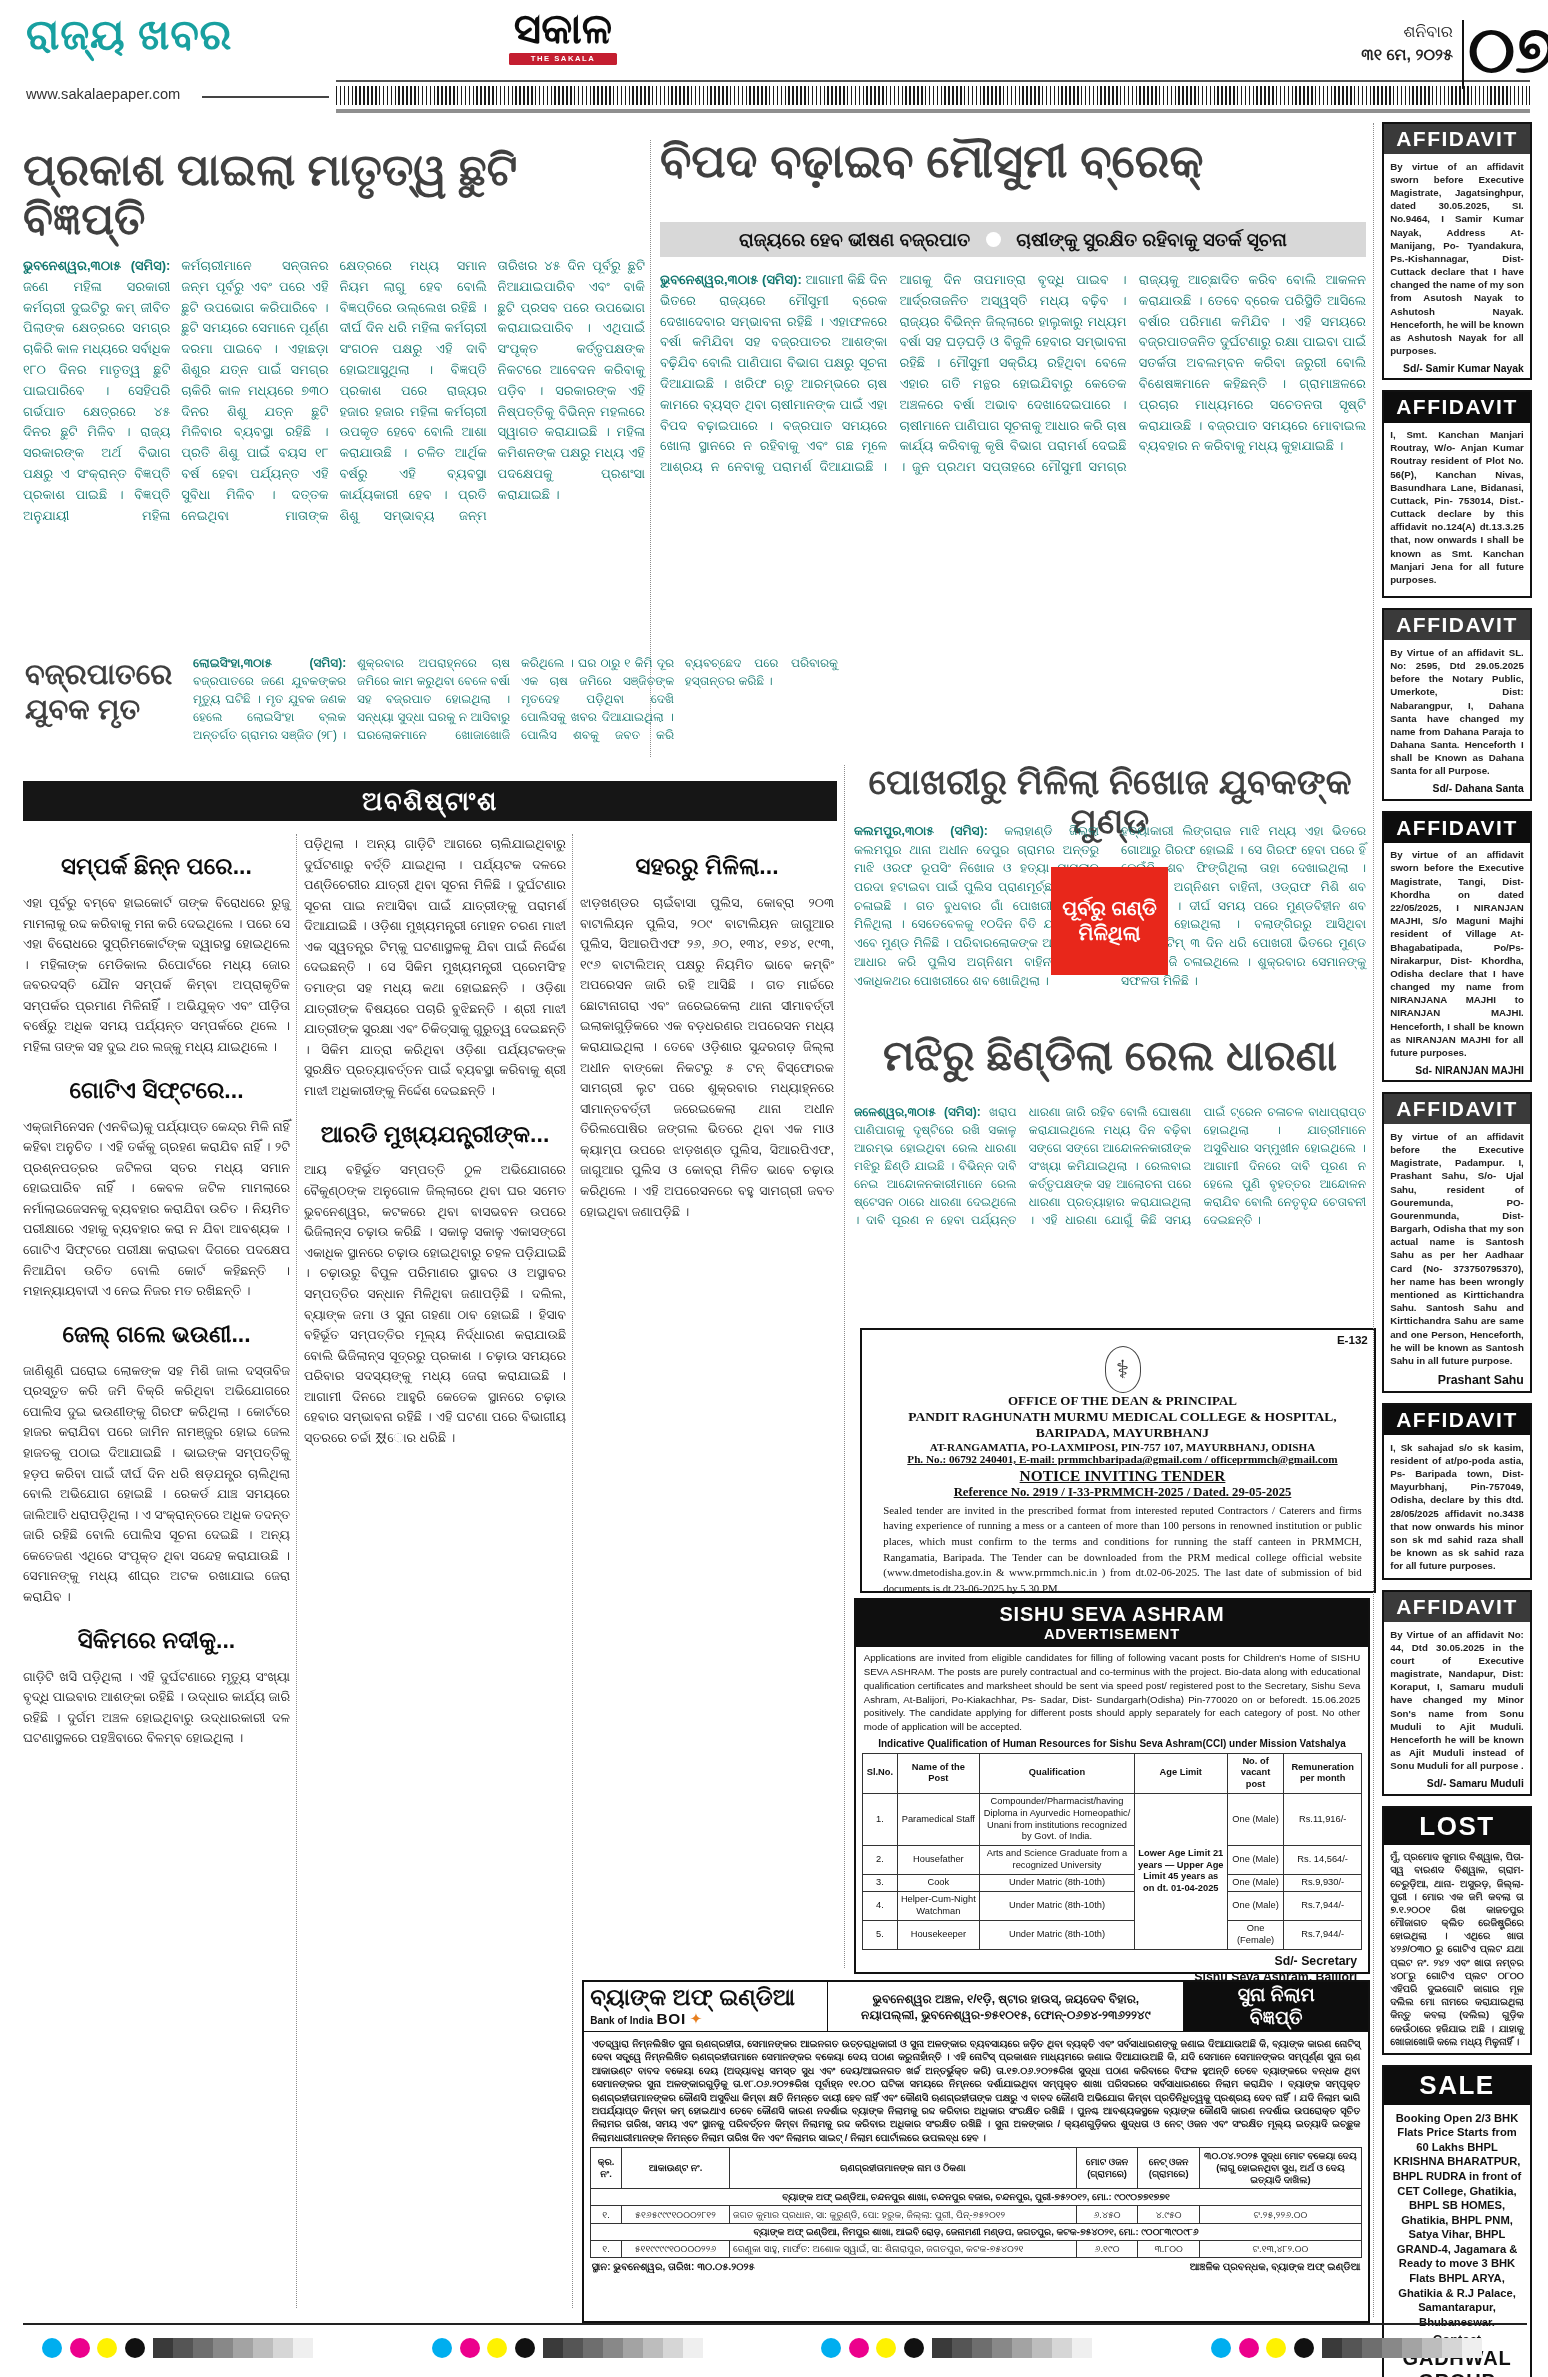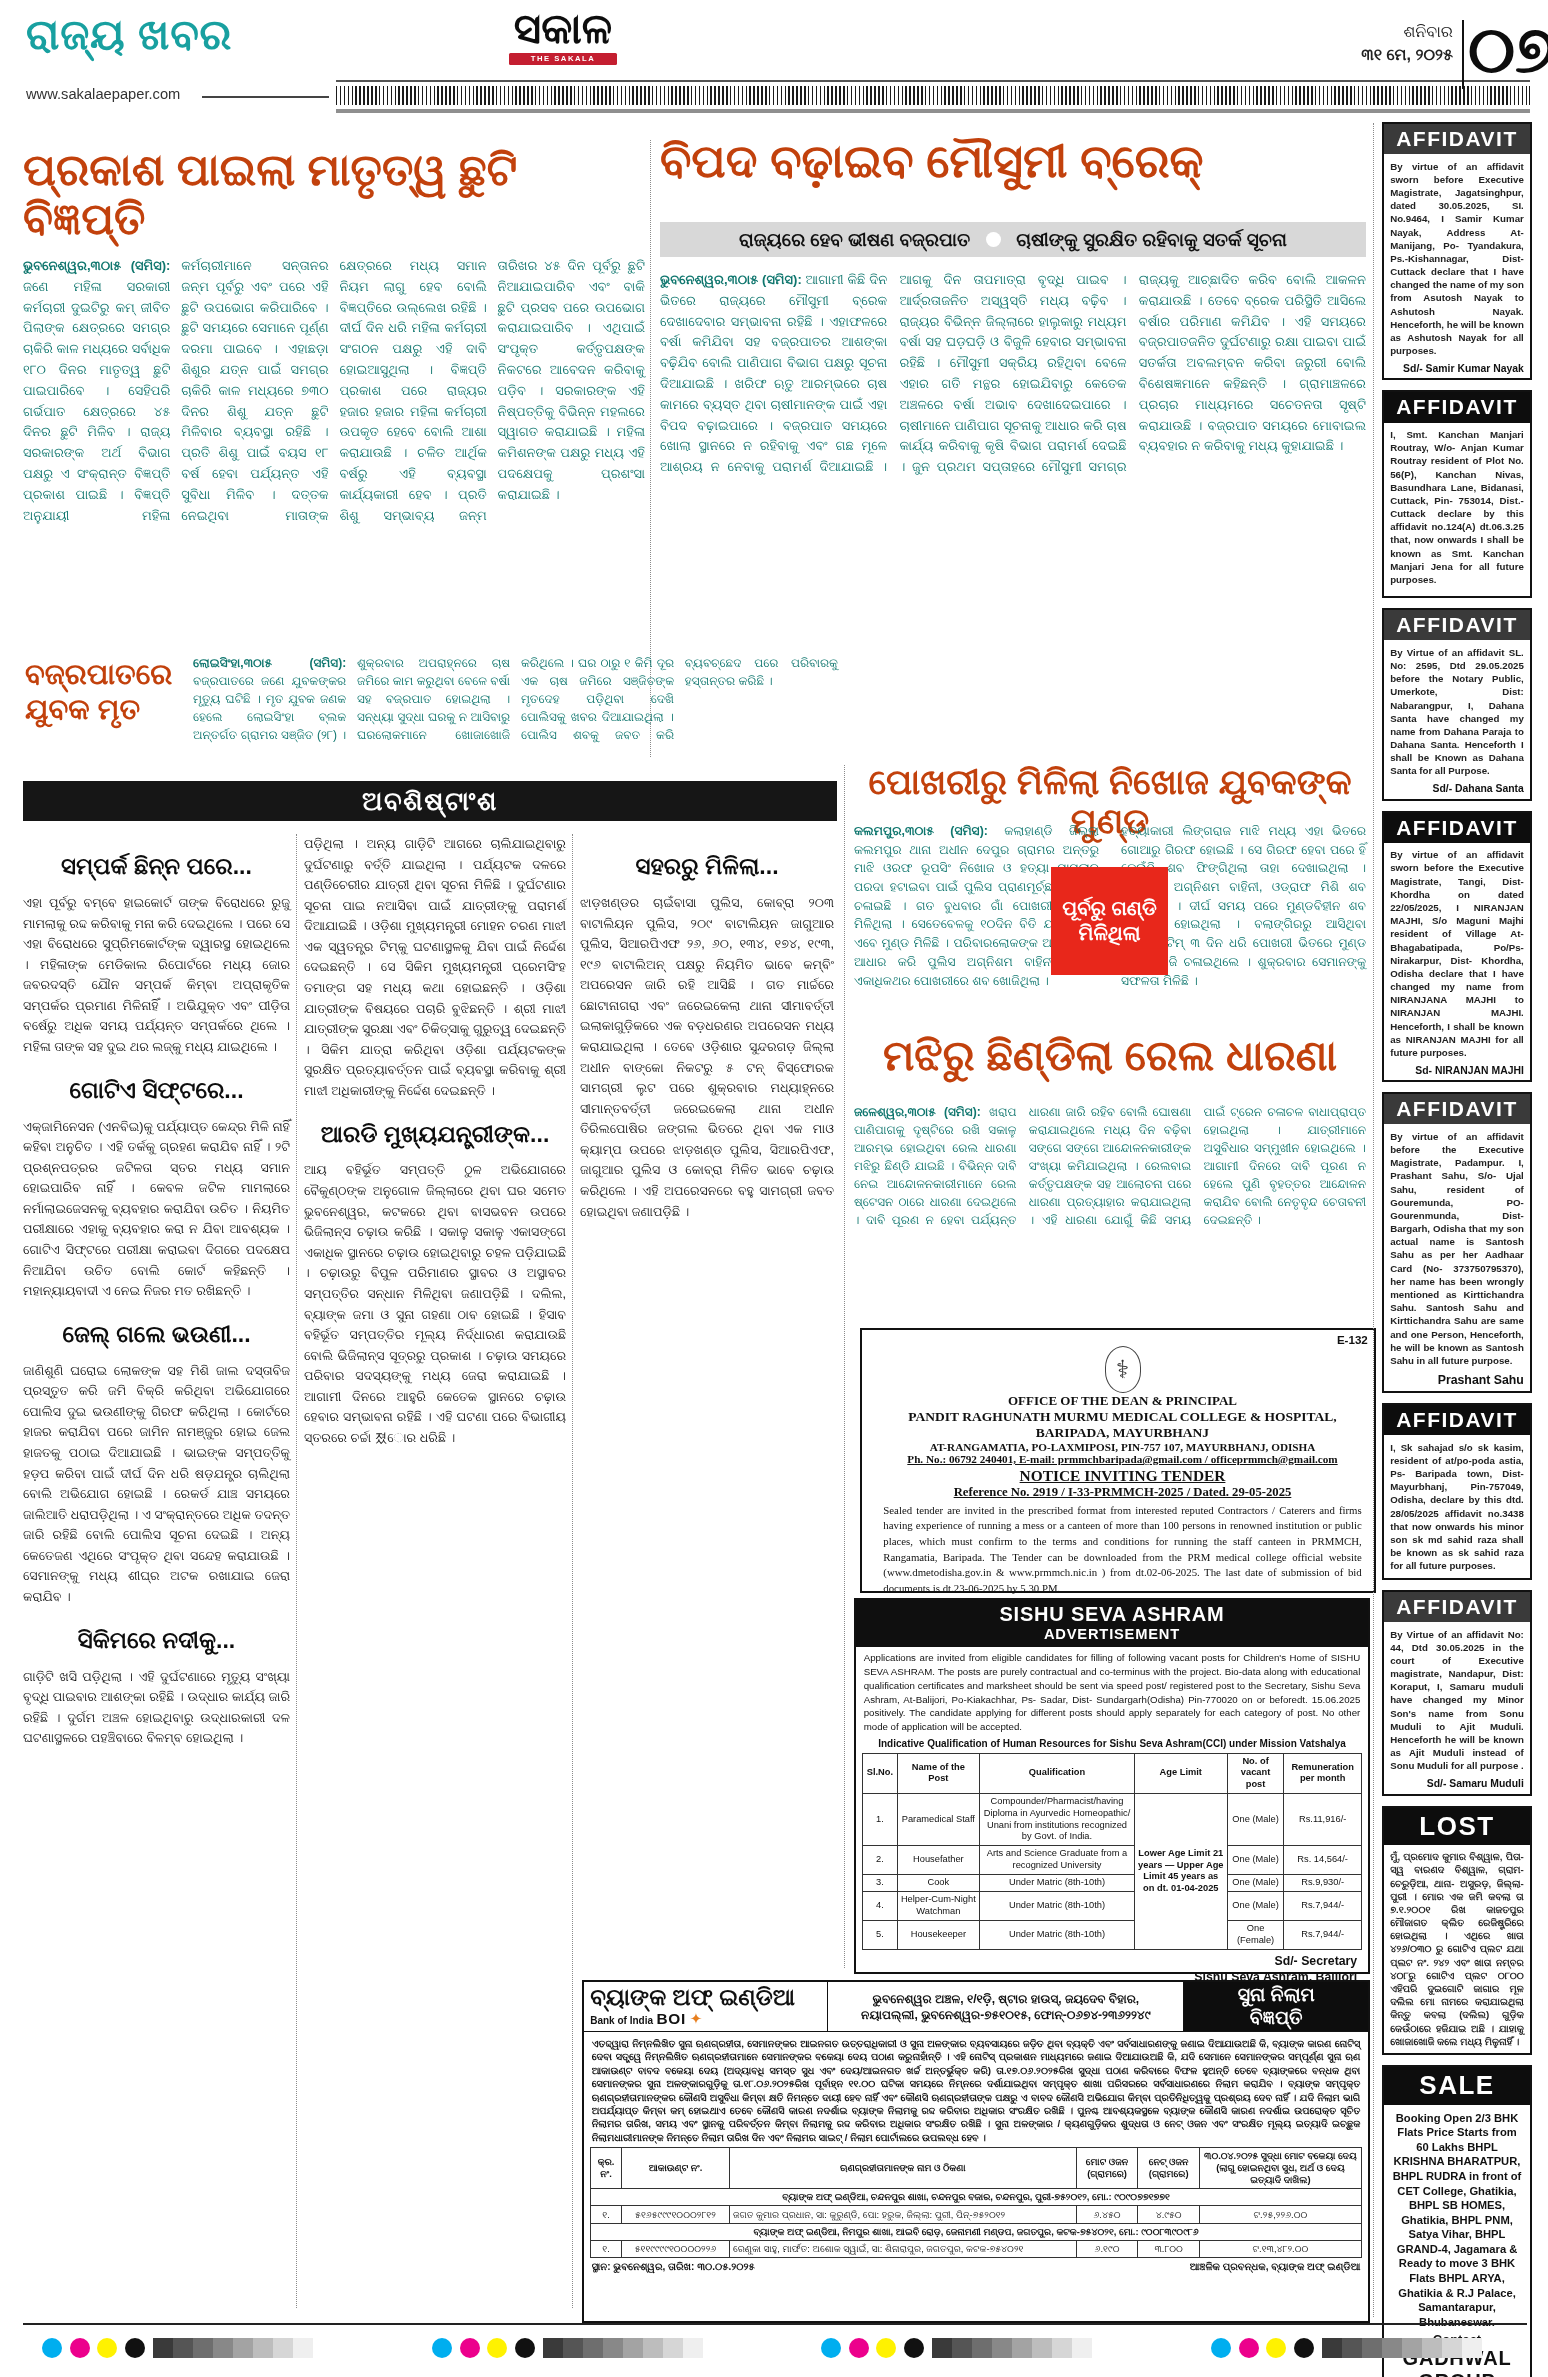--- a/index.html
+++ b/index.html
@@ -8,21 +8,21 @@
   .abs{position:absolute;}
   .teal-title{font-size:42px;font-weight:900;color:#18a0a0;letter-spacing:0.8px;}
   .logo-main{font-size:42px;font-weight:900;color:#0d0d0d;}
   .logo-banner{background:#c41e30;color:#fff;font-size:7.7px;font-weight:700;text-align:center;
                letter-spacing:1.5px;padding:1.5px 0;border-radius:1.5px;}
   .website{font-size:14.7px;color:#333;}
   .rule{background:#555;}
   .barcode{background:repeating-linear-gradient(90deg,#1b1b1b 0 1.5px,#fff 1.5px 3.9px);}
   .daydate{font-size:16px;text-align:right;color:#222;}
   .pagenum{font-size:65px;font-weight:900;line-height:1;color:#0d0d0d;}
-  .headline{font-weight:900;color:#c2410c;line-height:1.12;letter-spacing:0;}
+  .headline{font-weight:900;color:#404040;line-height:1.12;letter-spacing:0;}
   .body-text{font-size:13px;line-height:1.6;text-align:justify;color:#0f766e;}
   .body-text .dl{font-weight:800;}
   .cols4{column-count:4;column-gap:10.8px;}
   .cols3{column-count:3;column-gap:12.3px;}
   .kicker{background:#d8d8d8;display:flex;align-items:center;justify-content:center;}
   .kicker span{font-size:18.5px;font-weight:800;}
   .kdot{width:15.4px;height:15.4px;border-radius:50%;background:#fff;margin:0 15.4px;flex:0 0 auto;}
   .vdots{border-left:1.5px dotted #8a8a8a;width:0;}
   .secbar{background:#161616;color:#fff;display:flex;align-items:center;justify-content:center;
           font-size:26px;font-weight:900;letter-spacing:1.5px;}
@@ -339,21 +339,21 @@
   <div class="abs rail" style="left:1382px;top:122px;width:150px;">
 
     <div class="adbox">
       <div class="hd">AFFIDAVIT</div>
       <div class="bd">By virtue of an affidavit sworn before Executive Magistrate, Jagatsinghpur, dated 30.05.2025, SI. No.9464, I Samir Kumar Nayak, Address At- Manijang, Po- Tyandakura, Ps.-Kishannagar, Dist- Cuttack declare that I have changed the name of my son from Asutosh Nayak to Ashutosh Nayak. Henceforth, he will be known as Ashutosh Nayak for all purposes.</div>
       <div class="sg">Sd/- Samir Kumar Nayak</div>
     </div>
 
     <div class="adbox">
       <div class="hd dark">AFFIDAVIT</div>
-      <div class="bd">I, Smt. Kanchan Manjari Routray, W/o- Anjan Kumar Routray resident of Plot No. 56(P), Kanchan Nivas, Basundhara Lane, Bidanasi, Cuttack, Pin- 753014, Dist.- Cuttack declare by this affidavit no.124(A) dt.06.3.25 that, now onwards I shall be known as Smt. Kanchan Manjari Jena for all future purposes.</div>
+      <div class="bd">I, Smt. Kanchan Manjari Routray, W/o- Anjan Kumar Routray resident of Plot No. 56(P), Kanchan Nivas, Basundhara Lane, Bidanasi, Cuttack, Pin- 753014, Dist.- Cuttack declare by this affidavit no.124(A) dt.13.3.25 that, now onwards I shall be known as Smt. Kanchan Manjari Jena for all future purposes.</div>
       <div class="sg"></div>
     </div>
 
     <div class="adbox">
       <div class="hd">AFFIDAVIT</div>
       <div class="bd">By Virtue of an affidavit SL. No: 2595, Dtd 29.05.2025 before the Notary Public, Umerkote, Dist: Nabarangpur, I, Dahana Santa have changed my name from Dahana Paraja to Dahana Santa. Henceforth I shall be Known as Dahana Santa for all Purpose.</div>
       <div class="sg">Sd/- Dahana Santa</div>
     </div>
 
     <div class="adbox">

